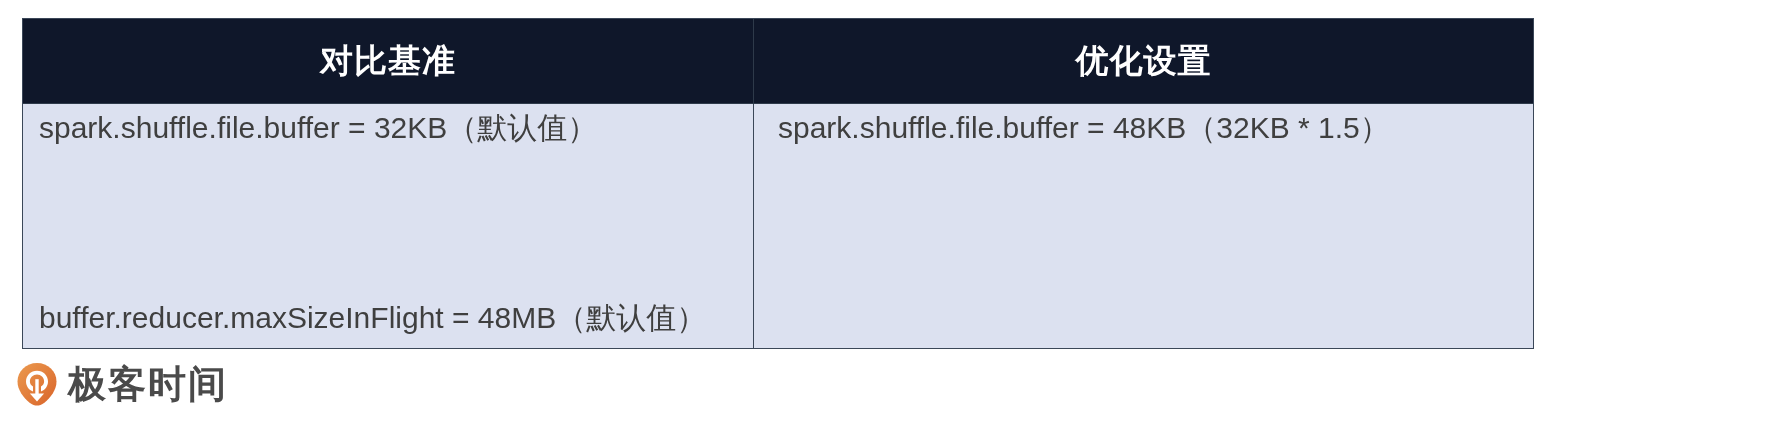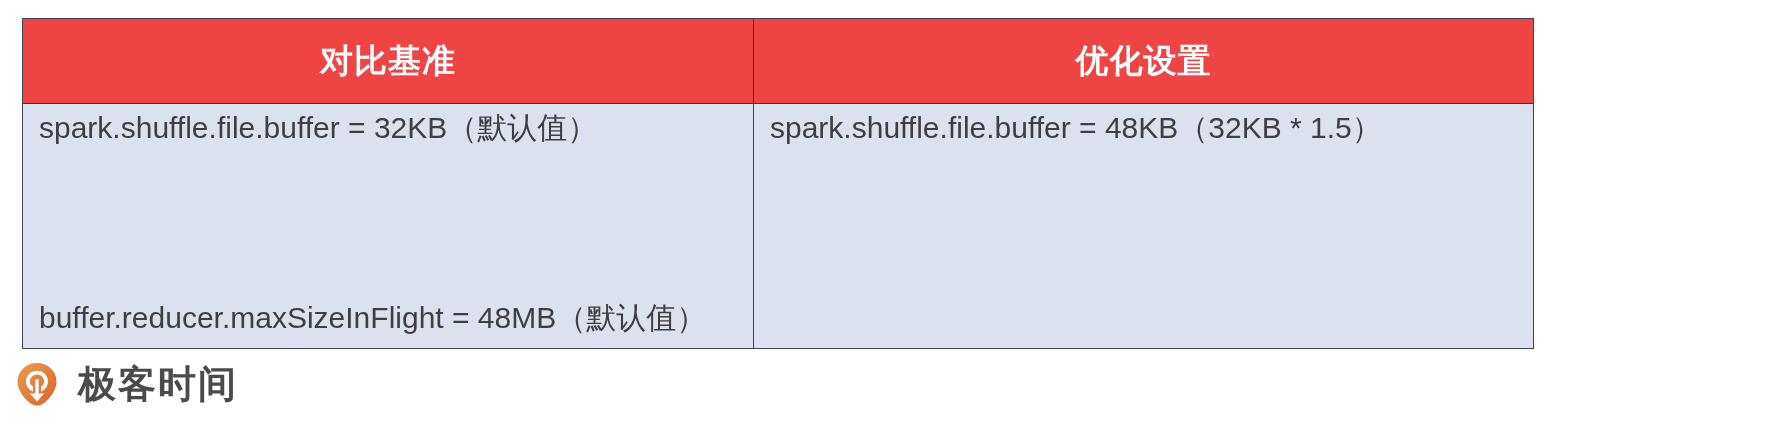--- a/index.html
+++ b/index.html
@@ -30,21 +30,21 @@
     height: 331px;
     box-sizing: border-box;
     border: 1.5px solid #3b4758;
     display: flex;
     flex-direction: column;
   }
 
   .thead {
     flex: 0 0 85px;
     display: flex;
-    background: #ef4444;
+    background: #0f172a;
     border-bottom: 1.5px solid #2e3a4a;
     box-sizing: border-box;
   }
 
   .th {
     display: flex;
     align-items: center;
     justify-content: center;
     box-sizing: border-box;
     color: #ffffff;
@@ -66,32 +66,32 @@
     display: flex;
     flex-direction: column;
     justify-content: space-between;
     padding: 0 0 6px 16px;
     color: #3f3f3f;
     font-size: 30px;
     line-height: 48px;
     white-space: nowrap;
   }
   .td-left  { flex: 0 0 730px; }
-  .td-right { flex: 1 1 auto; border-left: 1.5px solid #3b4758; padding-left: 16px; }
+  .td-right { flex: 1 1 auto; border-left: 1.5px solid #3b4758; padding-left: 24px; }
 
   .cell-line { display: block; }
 
   
   .brand {
     position: absolute;
     left: 16px;
     top: 362px;
     display: flex;
     align-items: center;
-    gap: 20px;
+    gap: 10px;
   }
 
   .brand-mark {
     width: 42px;
     height: 44px;
     position: relative;
     flex: 0 0 auto;
   }
   .brand-mark svg { display: block; }
 

